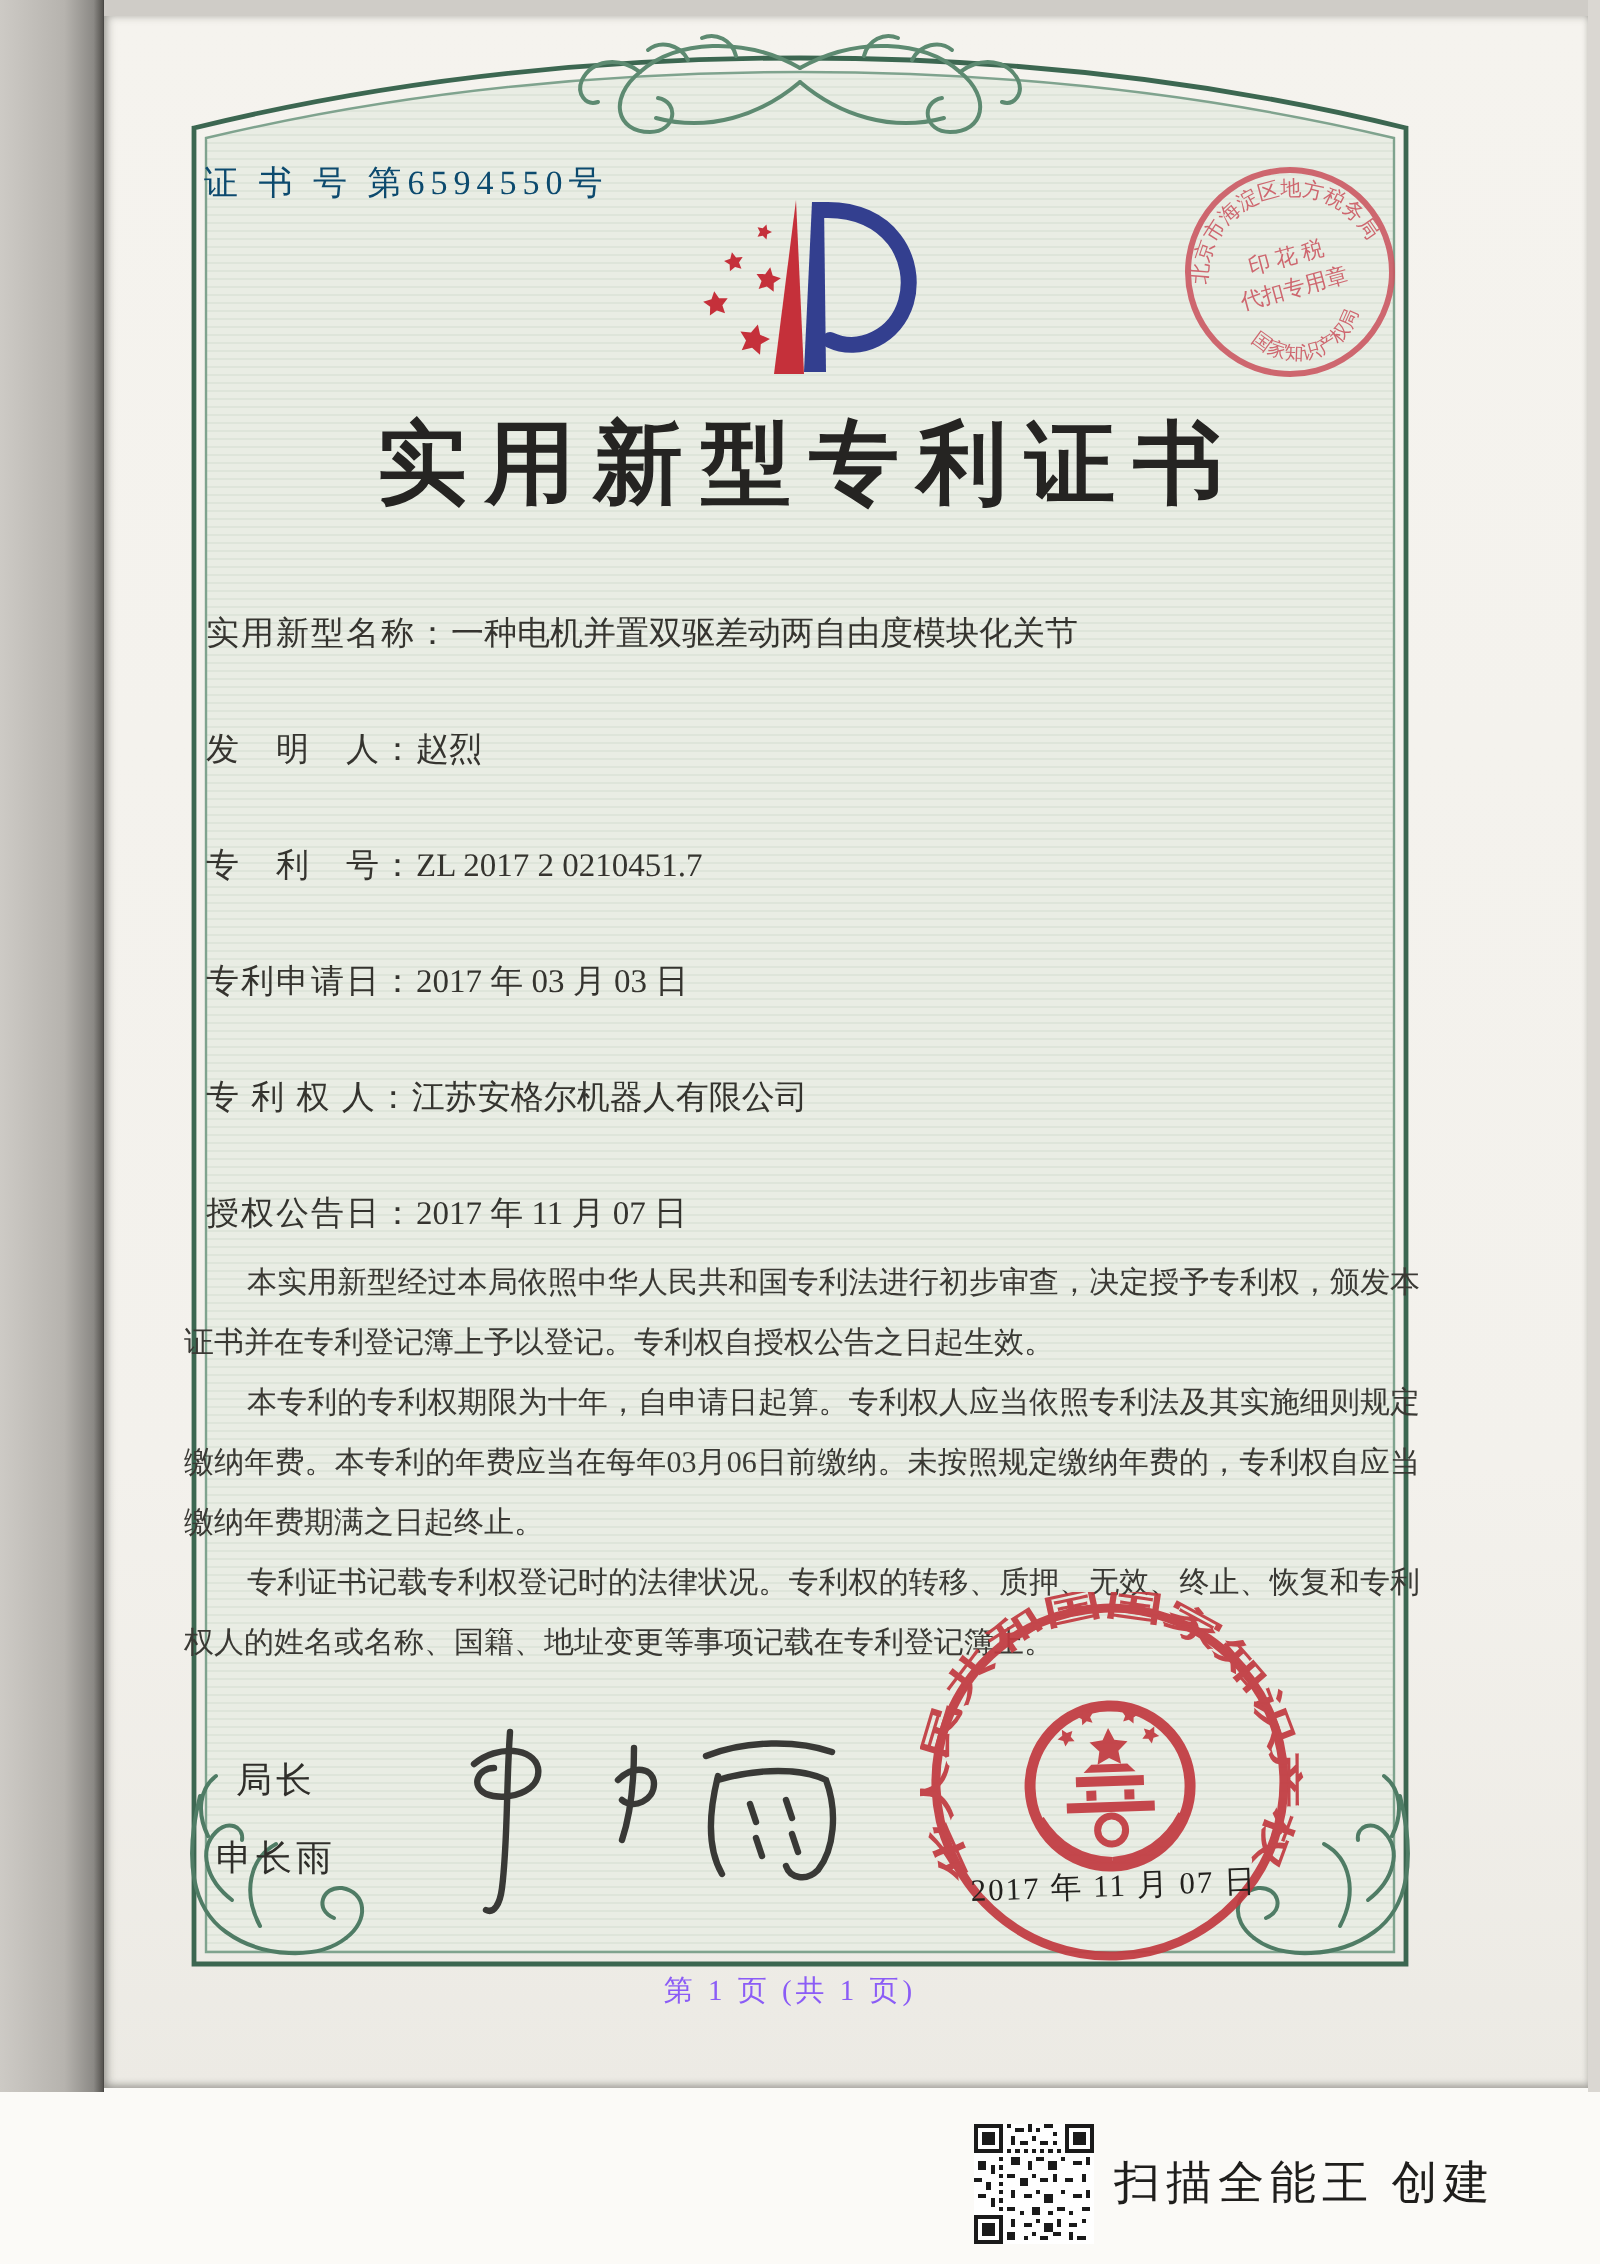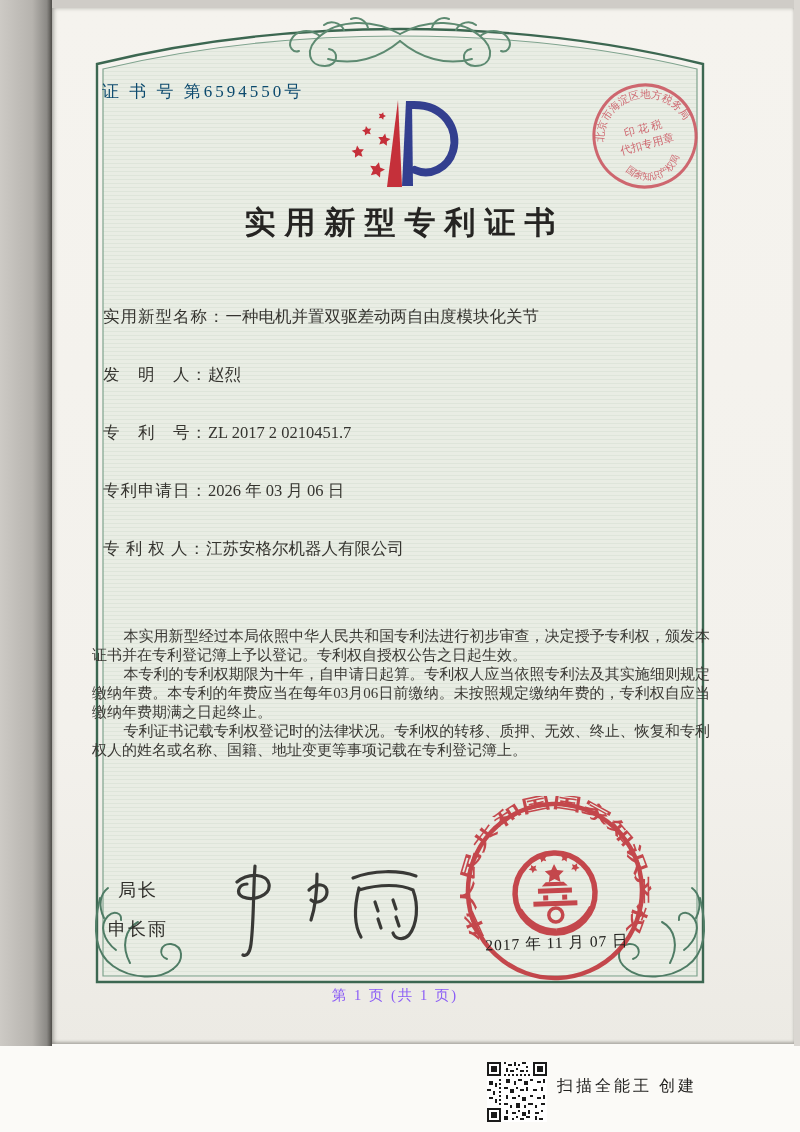--- a/index.html
+++ b/index.html
@@ -15,41 +15,41 @@
   .bg-right{position:absolute;right:0;top:0;width:6px;height:1046px;background:#dad7d2;}
   .paper{position:absolute;left:52px;top:8px;width:742px;height:1036px;
     background:linear-gradient(180deg,#f5f3ee 0%,#f3f1ec 70%,#eceae4 100%);
     box-shadow:inset 2px 0 4px rgba(60,60,55,.35), inset 0 -2px 3px rgba(120,118,112,.35);}
   .frame-svg{position:absolute;left:0;top:0;width:800px;height:1132px;pointer-events:none;}
 
   .cert-no{position:absolute;left:102px;top:80px;font-size:17px;letter-spacing:3px;color:#0c4a6e;}
   .logo-svg{position:absolute;left:325px;top:90px;width:150px;height:118px;}
   .tax-seal-svg{position:absolute;left:583px;top:74px;width:128px;height:128px;opacity:.88;}
   .title{position:absolute;left:0;top:202px;width:800px;margin:0;text-align:center;
-    font-size:31px;font-weight:700;letter-spacing:9px;padding-left:9px;box-sizing:border-box;color:#252422;}
+    font-size:45px;font-weight:700;letter-spacing:9px;padding-left:9px;box-sizing:border-box;color:#252422;}
 
   .fields{position:absolute;left:103px;top:306px;width:600px;font-size:16.5px;color:#35342f;}
   .field-row{margin-bottom:36px;white-space:nowrap;}
   .flabel{letter-spacing:1px;}
-  .paras{position:absolute;left:92px;top:627px;width:618px;font-size:15px;line-height:19px;
+  .paras{position:absolute;left:92px;top:627px;width:618px;font-size:15px;line-height:30px;
     text-align:justify;color:#3a3934;}
   .paras p{margin:0;text-indent:2.1em;}
 
   .signer{position:absolute;left:108px;top:878px;font-size:18px;color:#2f2e2a;text-align:center;}
   .signer div{margin-bottom:15px;letter-spacing:2px;}
   .signature-svg{position:absolute;left:213px;top:848px;width:225px;height:118px;}
   .main-seal-svg{position:absolute;left:460px;top:796px;width:192px;height:192px;opacity:.93;}
   .seal-date{position:absolute;left:462px;top:933px;width:190px;text-align:center;
     font-size:15.5px;color:#22211e;transform:rotate(-2deg);letter-spacing:1px;}
   .page-footer{position:absolute;left:0;top:986px;width:790px;text-align:center;
     font-size:14.5px;letter-spacing:2px;color:#8b5cf6;}
 
   .scan-strip{position:absolute;left:0;top:1046px;width:800px;height:86px;background:#fbfaf7;}
   .qr-svg{position:absolute;left:487px;top:1062px;width:60px;height:60px;}
-  .scan-label{position:absolute;left:557px;top:1076px;font-size:16px;letter-spacing:3px;color:#1f1e1c;
+  .scan-label{position:absolute;left:557px;top:1076px;font-size:23px;letter-spacing:3px;color:#1f1e1c;
     font-family:"Liberation Serif","DejaVu Serif",serif;}
 </style>
 </head>
 <body>
 
 <div class="bg-top"></div>
 <div class="bg-left"></div>
 <div class="bg-right"></div>
 <div class="paper"></div>
 
@@ -122,22 +122,23 @@
     </text>
   </g>
 </svg>
 
 <h1 class="title">实用新型专利证书</h1>
 
 <div class="fields">
   <div class="field-row"><span class="flabel">实用新型名称：</span><span class="fvalue">一种电机并置双驱差动两自由度模块化关节</span></div>
   <div class="field-row"><span class="flabel">发　明　人：</span><span class="fvalue">赵烈</span></div>
   <div class="field-row"><span class="flabel">专　利　号：</span><span class="fvalue">ZL 2017 2 0210451.7</span></div>
-  <div class="field-row"><span class="flabel">专利申请日：</span><span class="fvalue">2026 年 03 月 06 日</span></div>
+  <div class="field-row"><span class="flabel">专利申请日：</span><span class="fvalue">2017 年 03 月 03 日</span></div>
   <div class="field-row"><span class="flabel">专 利 权 人：</span><span class="fvalue">江苏安格尔机器人有限公司</span></div>
+  <div class="field-row"><span class="flabel">授权公告日：</span><span class="fvalue">2017 年 11 月 07 日</span></div>
 </div>
 
 <div class="paras">
   <p>本实用新型经过本局依照中华人民共和国专利法进行初步审查，决定授予专利权，颁发本证书并在专利登记簿上予以登记。专利权自授权公告之日起生效。</p>
   <p>本专利的专利权期限为十年，自申请日起算。专利权人应当依照专利法及其实施细则规定缴纳年费。本专利的年费应当在每年03月06日前缴纳。未按照规定缴纳年费的，专利权自应当缴纳年费期满之日起终止。</p>
   <p>专利证书记载专利权登记时的法律状况。专利权的转移、质押、无效、终止、恢复和专利权人的姓名或名称、国籍、地址变更等事项记载在专利登记簿上。</p>
 </div>
 
 <div class="signer">
   <div>局长</div>

